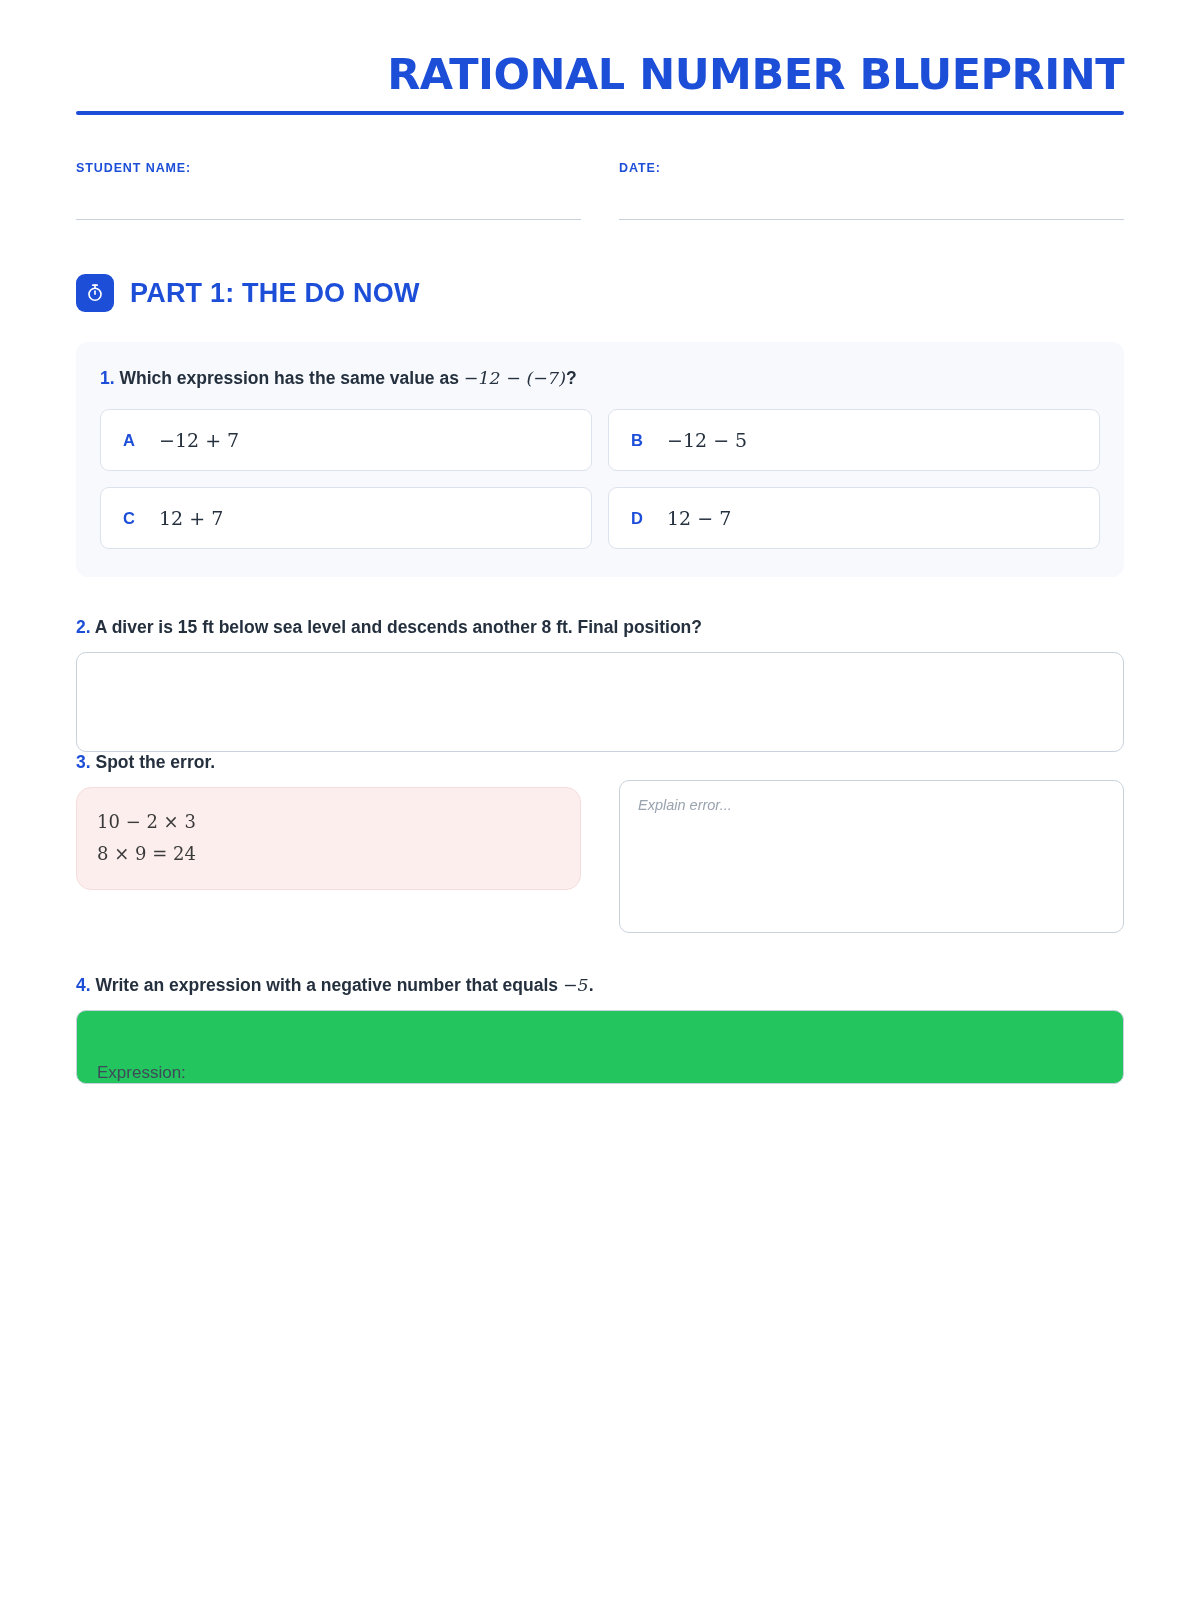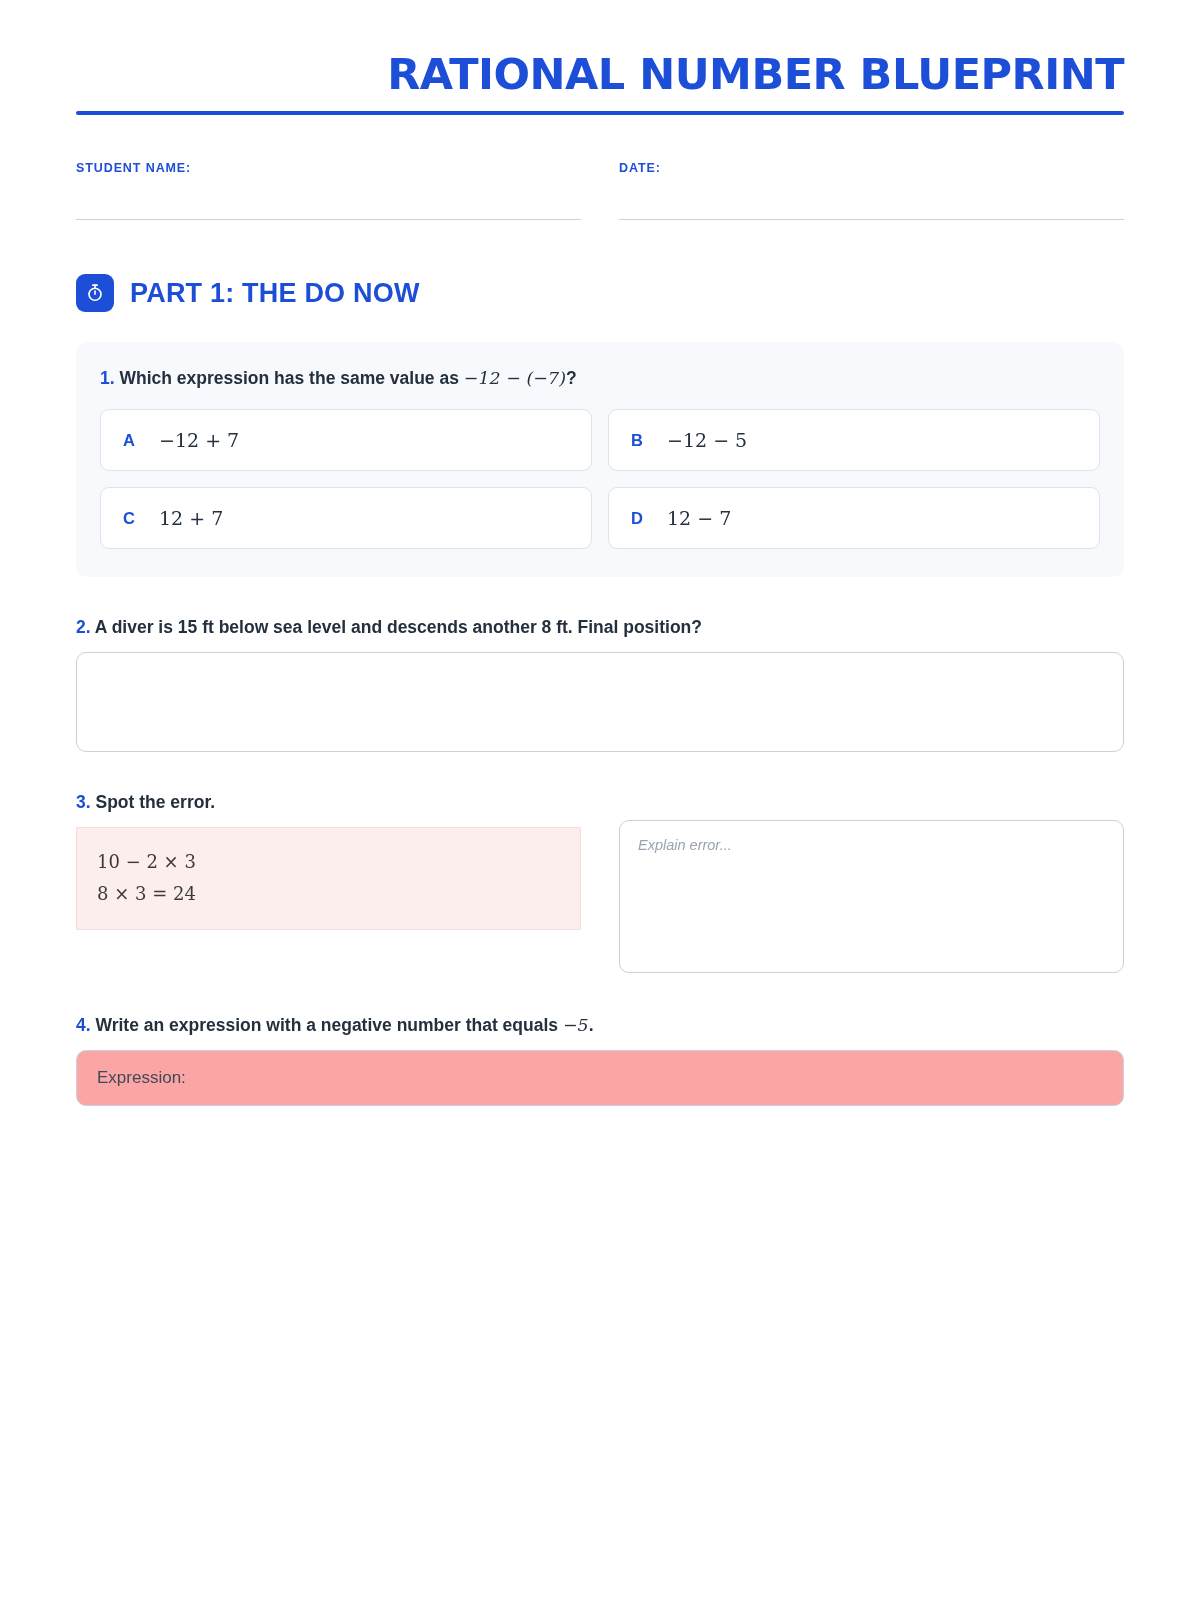--- a/index.html
+++ b/index.html
@@ -163,33 +163,32 @@
     border-radius: 10px;
     height: 100px;
     background: #ffffff;
   }
 
   
   .q3-grid {
     display: grid;
     grid-template-columns: 1fr 1fr;
     gap: 0 38px;
-    margin-top: 40px;
     align-items: start;
   }
   .q3-left-label {
     font-size: 17.5px;
     font-weight: 700;
     color: #25303f;
     margin-bottom: 14px;
   }
   .error-box {
     background: #fdeeee;
     border: 1px solid #f6dcdc;
-    border-radius: 1px;
+    border-radius: 15px;
     padding: 18px 20px 20px 20px;
     font-family: "DejaVu Serif", serif;
     font-size: 18px;
     color: #3a3a3a;
     line-height: 1.75;
     min-height: 86px;
   }
   .explain-box {
     border: 1px solid #c9d1dc;
     border-radius: 10px;
@@ -205,25 +204,25 @@
   
   .q4-label {
     font-size: 17.5px;
     font-weight: 700;
     color: #25303f;
     margin: 42px 0 14px 0;
   }
   .expr-box {
     border: 1px solid #c9d1dc;
     border-radius: 10px;
-    height: 56px;
-    display: flex;
-    align-items: center;
+    height: 74px;
+    display: flex;
+    align-items: flex-end;
     padding: 0 20px;
-    background: #fca5a5;
+    background: #22c55e;
   }
   .expr-label {
     font-size: 17px;
     color: #3f4a59;
   }
 </style>
 </head>
 <body>
 
 <div class="page">
@@ -290,21 +289,21 @@
   </section>
 
   <section class="q3-grid">
     <div>
       <div class="q3-left-label">
         <span class="q-num">3.</span>
         <span>Spot the error.</span>
       </div>
       <div class="error-box">
         <div>10 − 2 × 3</div>
-        <div>8 × 3 = 24</div>
+        <div>8 × 9 = 24</div>
       </div>
     </div>
     <div class="explain-box">Explain error...</div>
   </section>
 
   <section>
     <div class="q4-label">
       <span class="q-num">4.</span>
       <span>Write an expression with a negative number that equals </span><span class="math">−5</span><span>.</span>
     </div>

